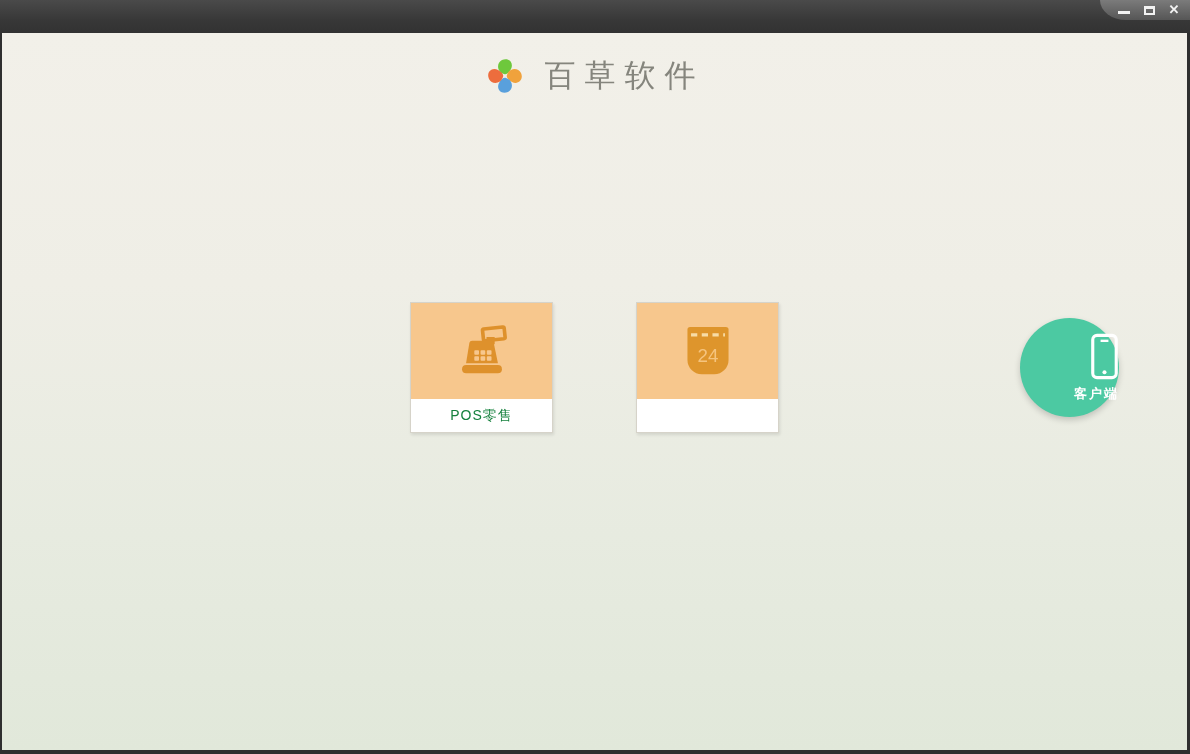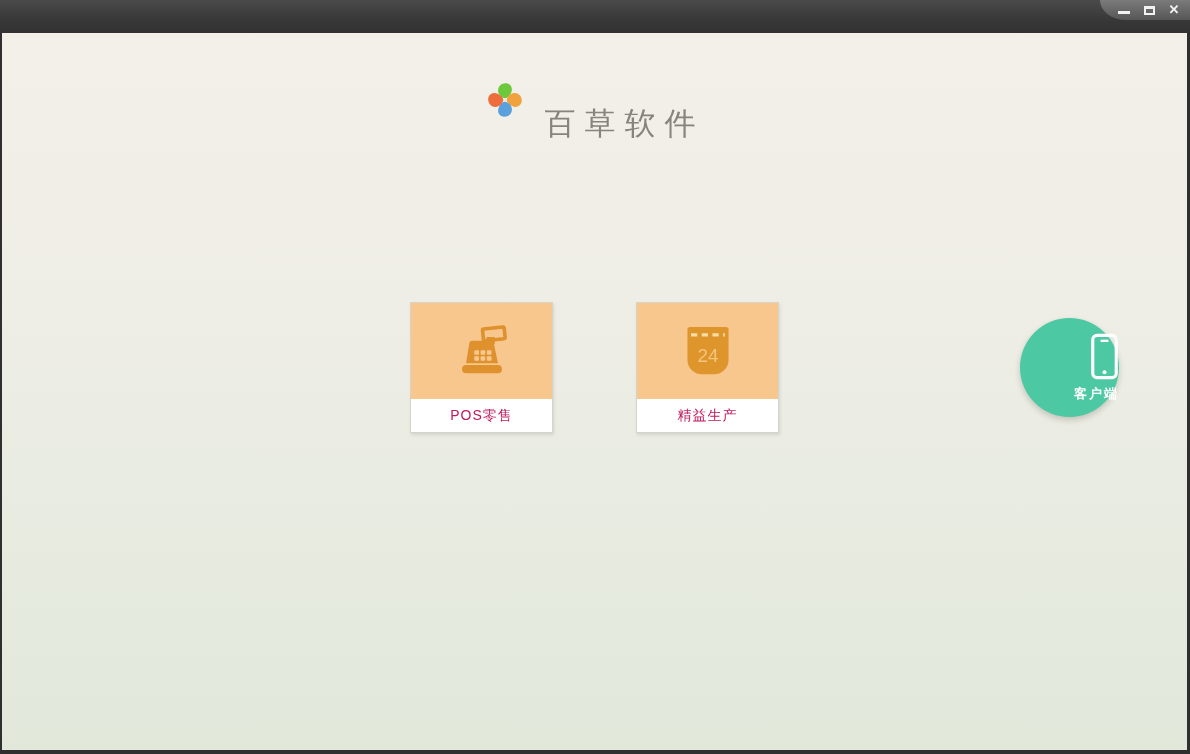--- a/index.html
+++ b/index.html
@@ -45,21 +45,21 @@
   }
 
   
   .logo {
     position: absolute; top: 22px; left: 0; right: 0;
     display: flex; align-items: center; justify-content: center; gap: 20px;
   }
   .logo svg { width: 40px; height: 42px; }
   .logo-text {
     font-family: Liberation Serif, serif;
-    font-size: 31px; color: #85857d; letter-spacing: 9px; margin-top: 48px;
+    font-size: 31px; color: #85857d; letter-spacing: 9px;
   }
 
   
   .cards {
     position: absolute; top: 269px; left: 0; right: 0;
     display: flex; justify-content: center; gap: 83px;
   }
   .card {
     width: 143px; height: 131px;
     background: #ffffff;
@@ -70,21 +70,21 @@
   }
   .card-top {
     height: 96px;
     display: flex; align-items: center; justify-content: center;
   }
   .card--orange .card-top { background: #f7c78d; }
   .card--green  .card-top { background: #abdc86; }
   .card-label {
     flex: 1;
     display: flex; align-items: center; justify-content: center;
-    font-size: 14px; color: #be185d; letter-spacing: 1px;
+    font-size: 14px; color: #15803d; letter-spacing: 1px;
     background: #ffffff;
   }
 
   
   .client-circle {
     position: absolute; left: 1018px; top: 285px;
     width: 99px; height: 99px; border-radius: 50%;
     background: #4cc9a2;
     box-shadow: 0 3px 6px rgba(0,0,0,0.18);
     cursor: pointer;
@@ -149,21 +149,20 @@
 
 
     <div class="card card--orange">
       <div class="card-top">
         <svg viewBox="0 0 56 58" width="50" height="52">
           <path d="M8 2 h40 a3 3 0 0 1 3 3 v34 a16 16 0 0 1 -16 16 h-14 a16 16 0 0 1 -16 -16 v-34 a3 3 0 0 1 3 -3 Z" fill="#de952c"></path>
           <line x1="9" y1="11" x2="47" y2="11" stroke="#f7dca6" stroke-width="3.5" stroke-dasharray="7 5"></line>
           <text x="28" y="41" text-anchor="middle" font-size="21" fill="#f5c47e" font-family="Liberation Sans, sans-serif">24</text>
         </svg>
       </div>
-      <div class="card-label">精益生产</div>
     </div>
 
   </div>
 
   <div class="client-circle">
     <svg viewBox="0 0 36 60">
       <rect x="3" y="3" width="30" height="54" rx="5.5" fill="none" stroke="#ffffff" stroke-width="4"></rect>
       <line x1="13" y1="10" x2="23" y2="10" stroke="#ffffff" stroke-width="3"></line>
       <circle cx="18" cy="50" r="2.6" fill="#ffffff"></circle>
     </svg>

